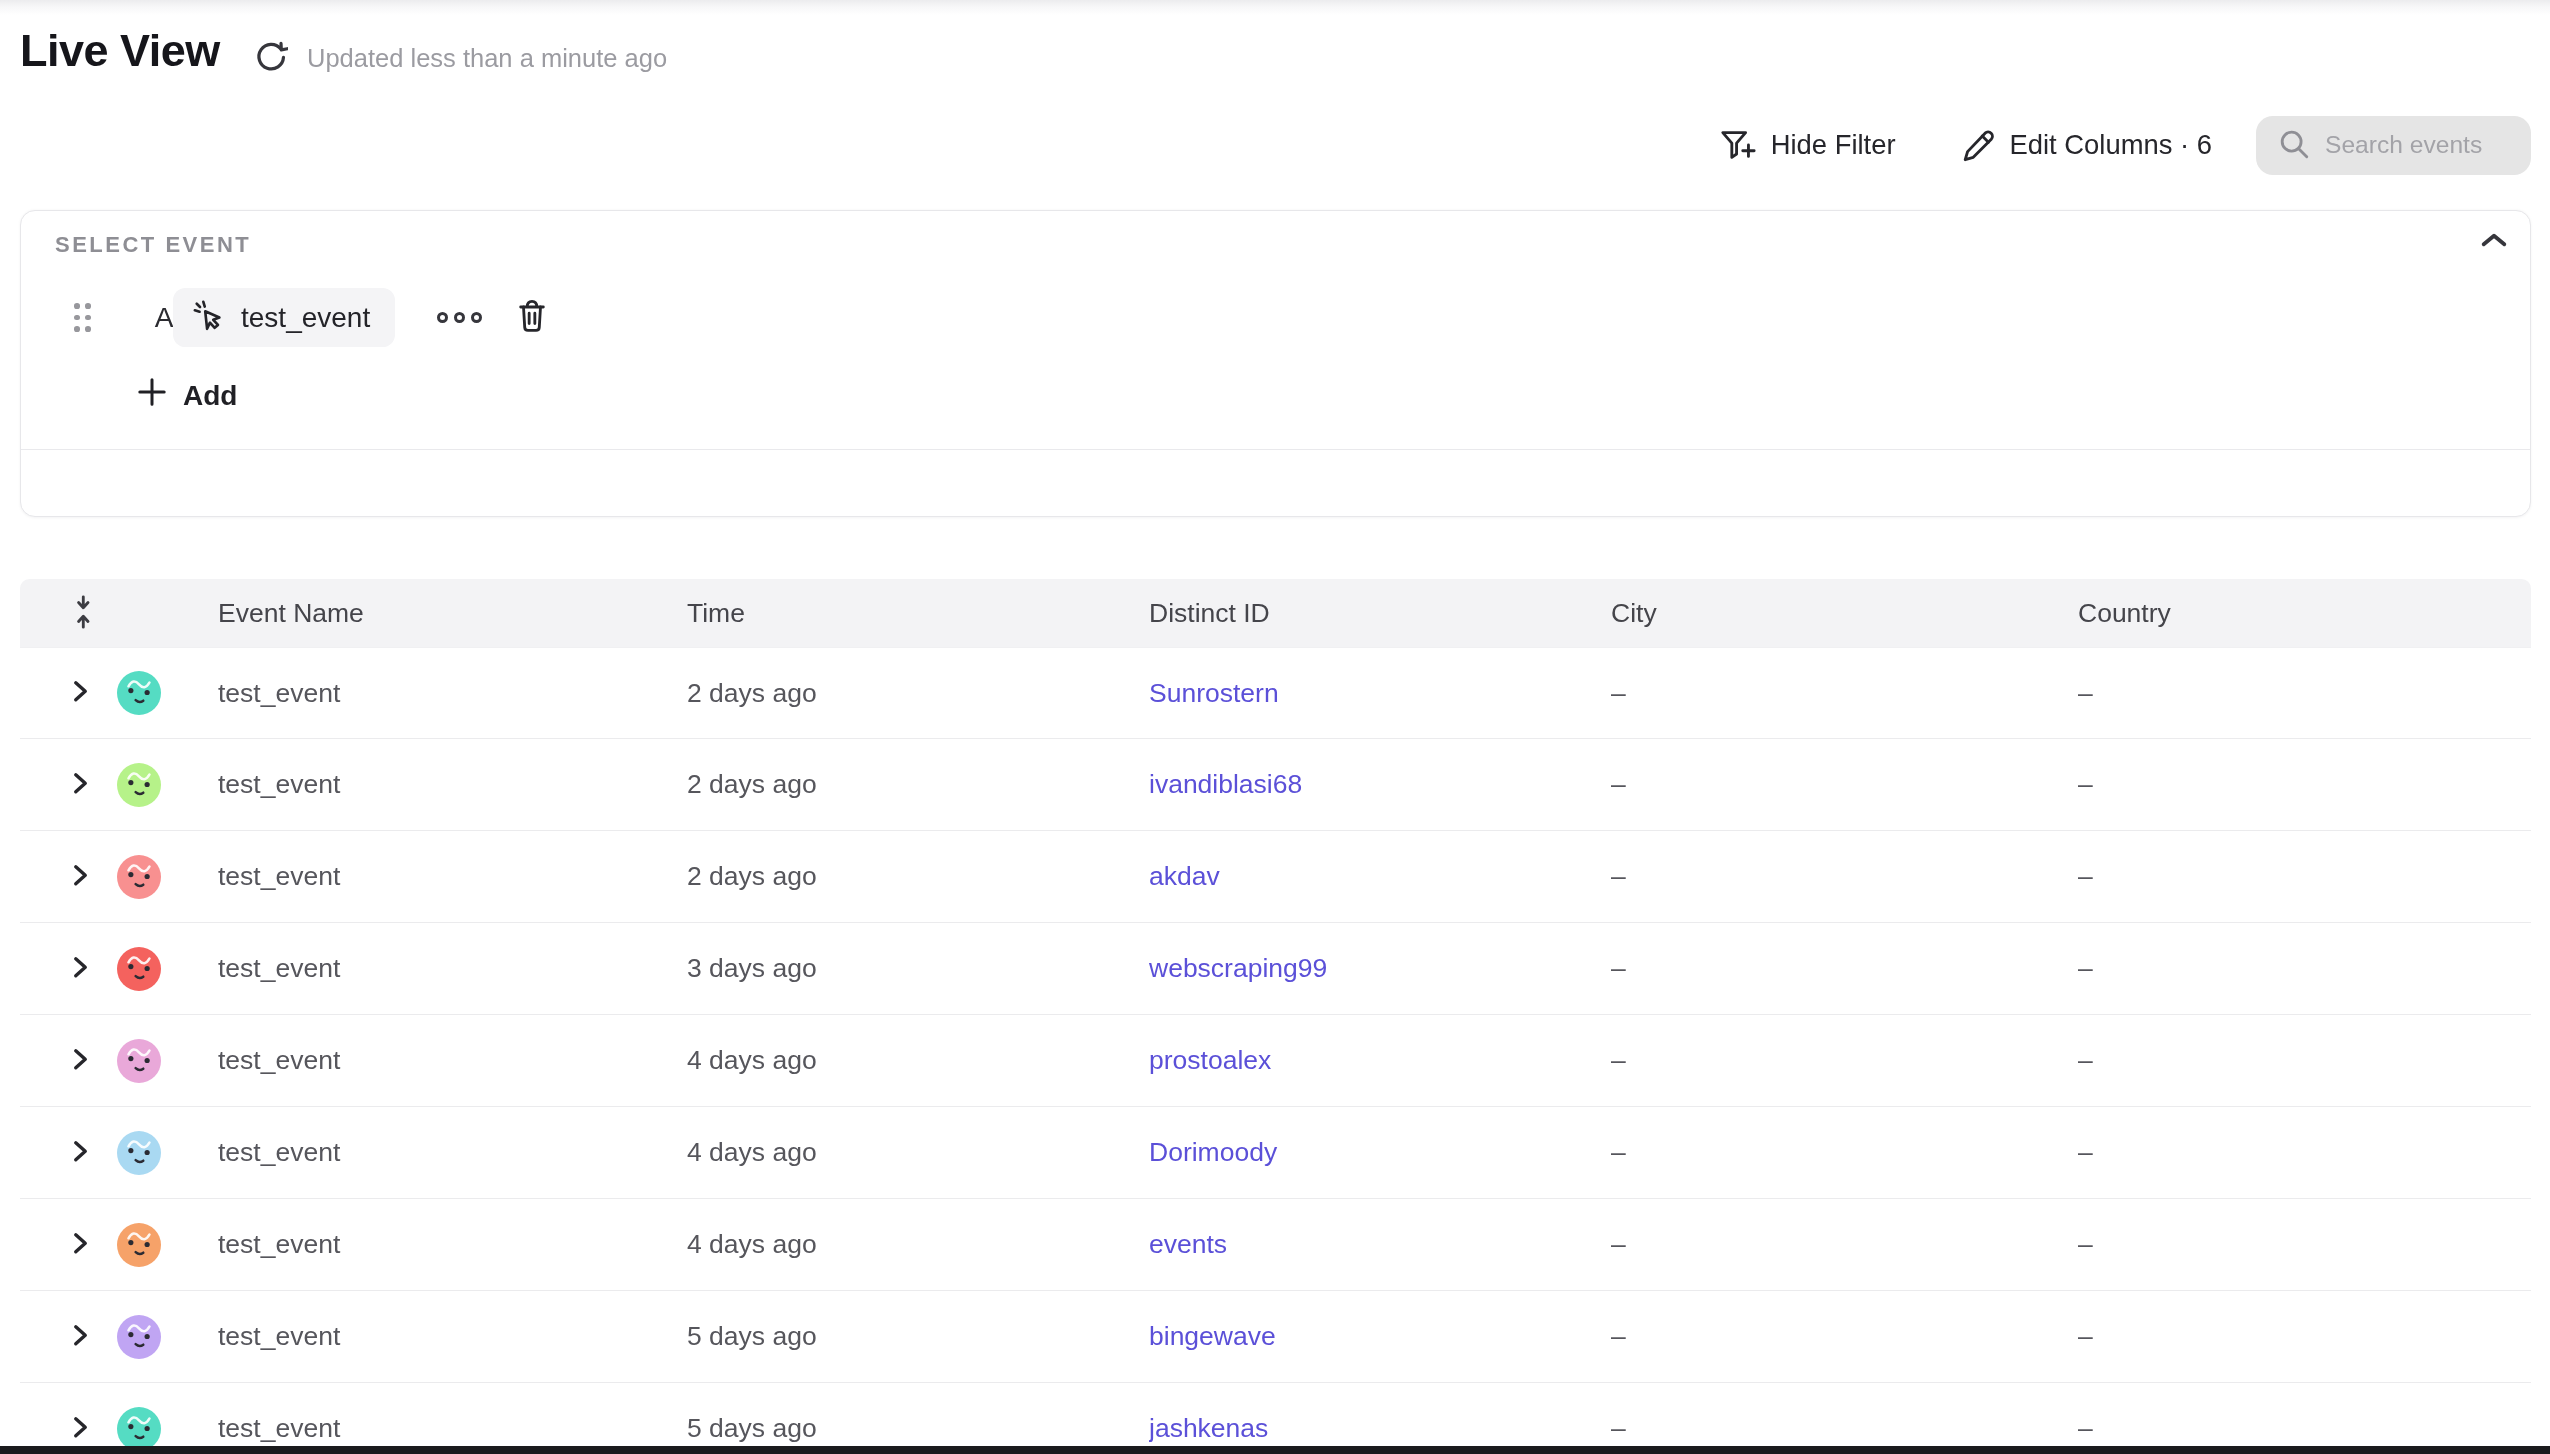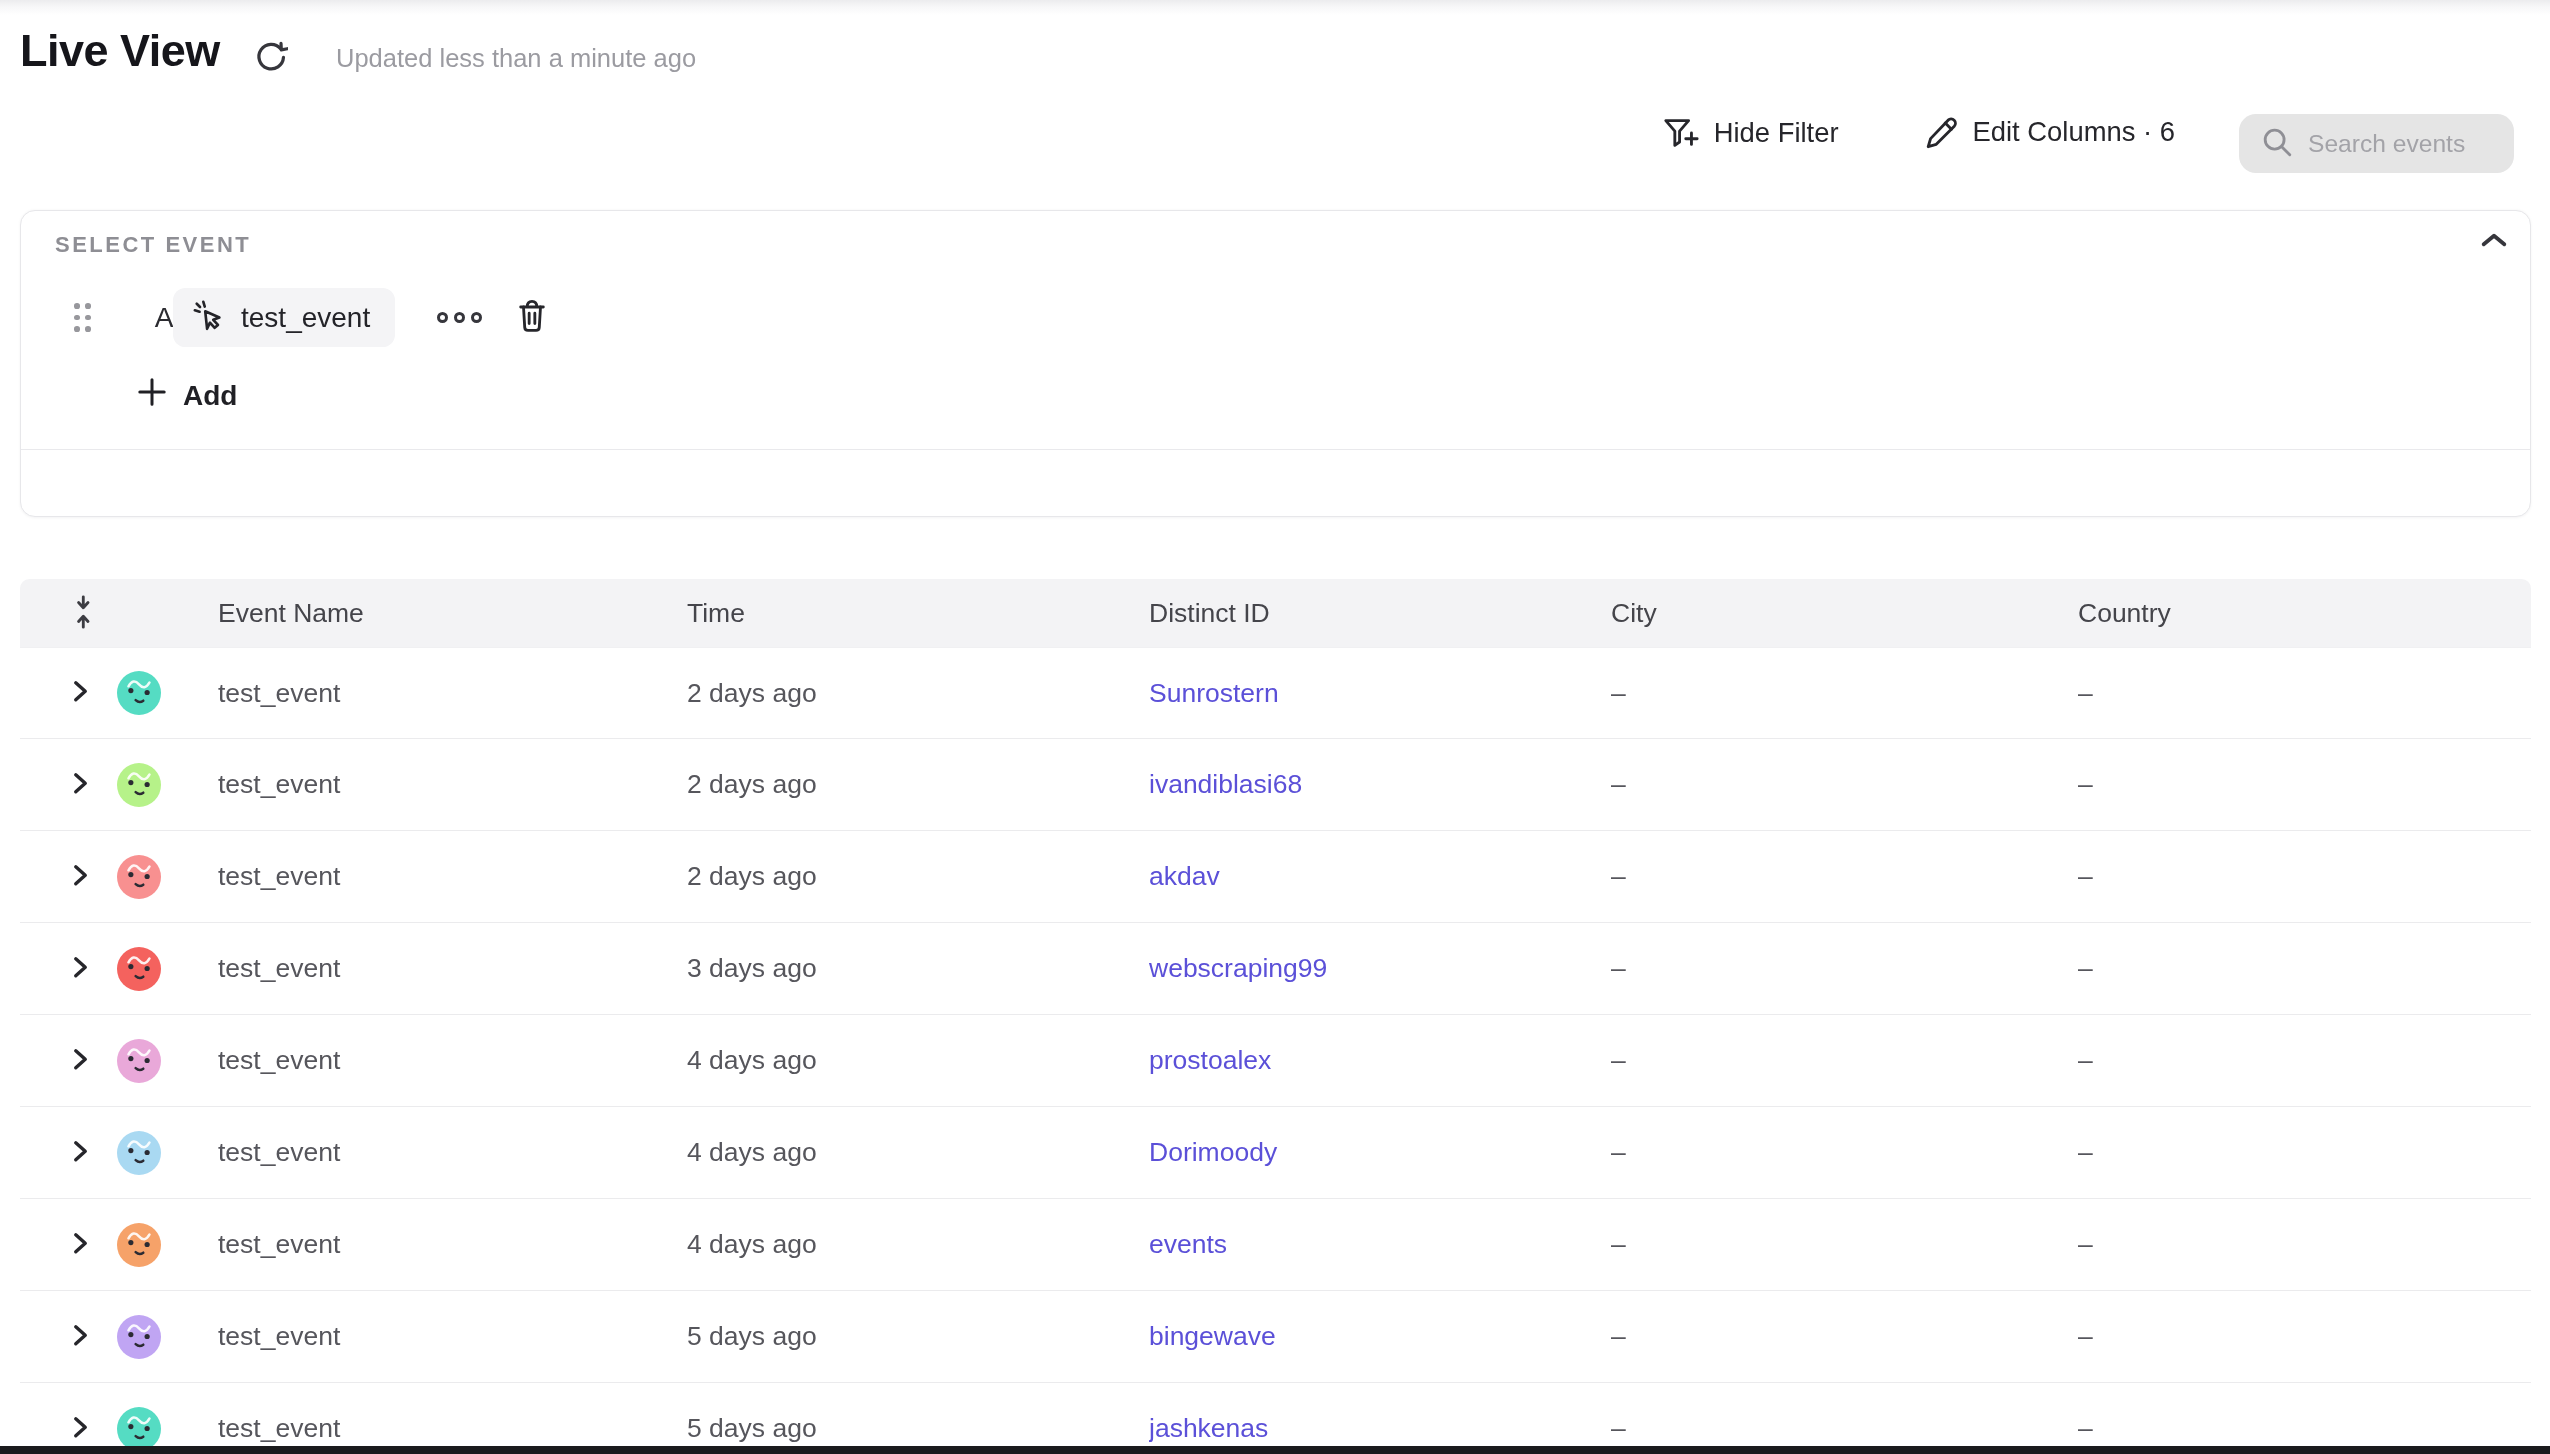--- a/index.html
+++ b/index.html
@@ -9,24 +9,24 @@
 
   
   .top-gradient { position:absolute; left:0; top:0; width:2550px; height:15px;
     background:linear-gradient(180deg,#ececee 0%,#f7f7f8 45%,#ffffff 100%); }
 
   
   .page-title { position:absolute; left:20px; top:24.6px; font-size:45px; font-weight:700;
     color:#16161b; letter-spacing:-0.5px; }
   .refresh-btn { position:absolute; left:252px; top:40px; width:38px; height:38px;
     background:none; border:none; cursor:pointer; display:flex; align-items:center; justify-content:center; }
-  .updated-text { position:absolute; left:307px; top:44px; font-size:25.5px; color:#9b9ba1;margin-left:29px; }
-
-  
-  .toolbar { position:absolute; top:114px; right:36px; height:62px; display:flex; align-items:flex-start;gap:20px; }
+  .updated-text { position:absolute; left:307px; top:44px; font-size:25.5px; color:#9b9ba1; }
+
+  
+  .toolbar { position:absolute; top:114px; right:19px; height:62px; display:flex; align-items:center; }
   .tool-btn { display:flex; align-items:center; gap:14px; background:none; border:none; cursor:pointer;
     font-family:inherit; font-size:27.4px; font-weight:500; color:#26262b; }
   .tool-btn svg { display:block; }
   .btn-hide-filter { margin-right:64px; }
   .btn-edit-columns { margin-right:44px; }
   .search-box { width:275px; height:59px; background:#e5e5e5; border-radius:17px;
     display:flex; align-items:center; padding-left:21px; gap:14px; }
   .search-box input { border:none; background:transparent; outline:none; width:199px;
     font-family:inherit; font-size:24.6px; color:#3c3c42; }
   .search-box input::placeholder { color:#a3a3a8; }

